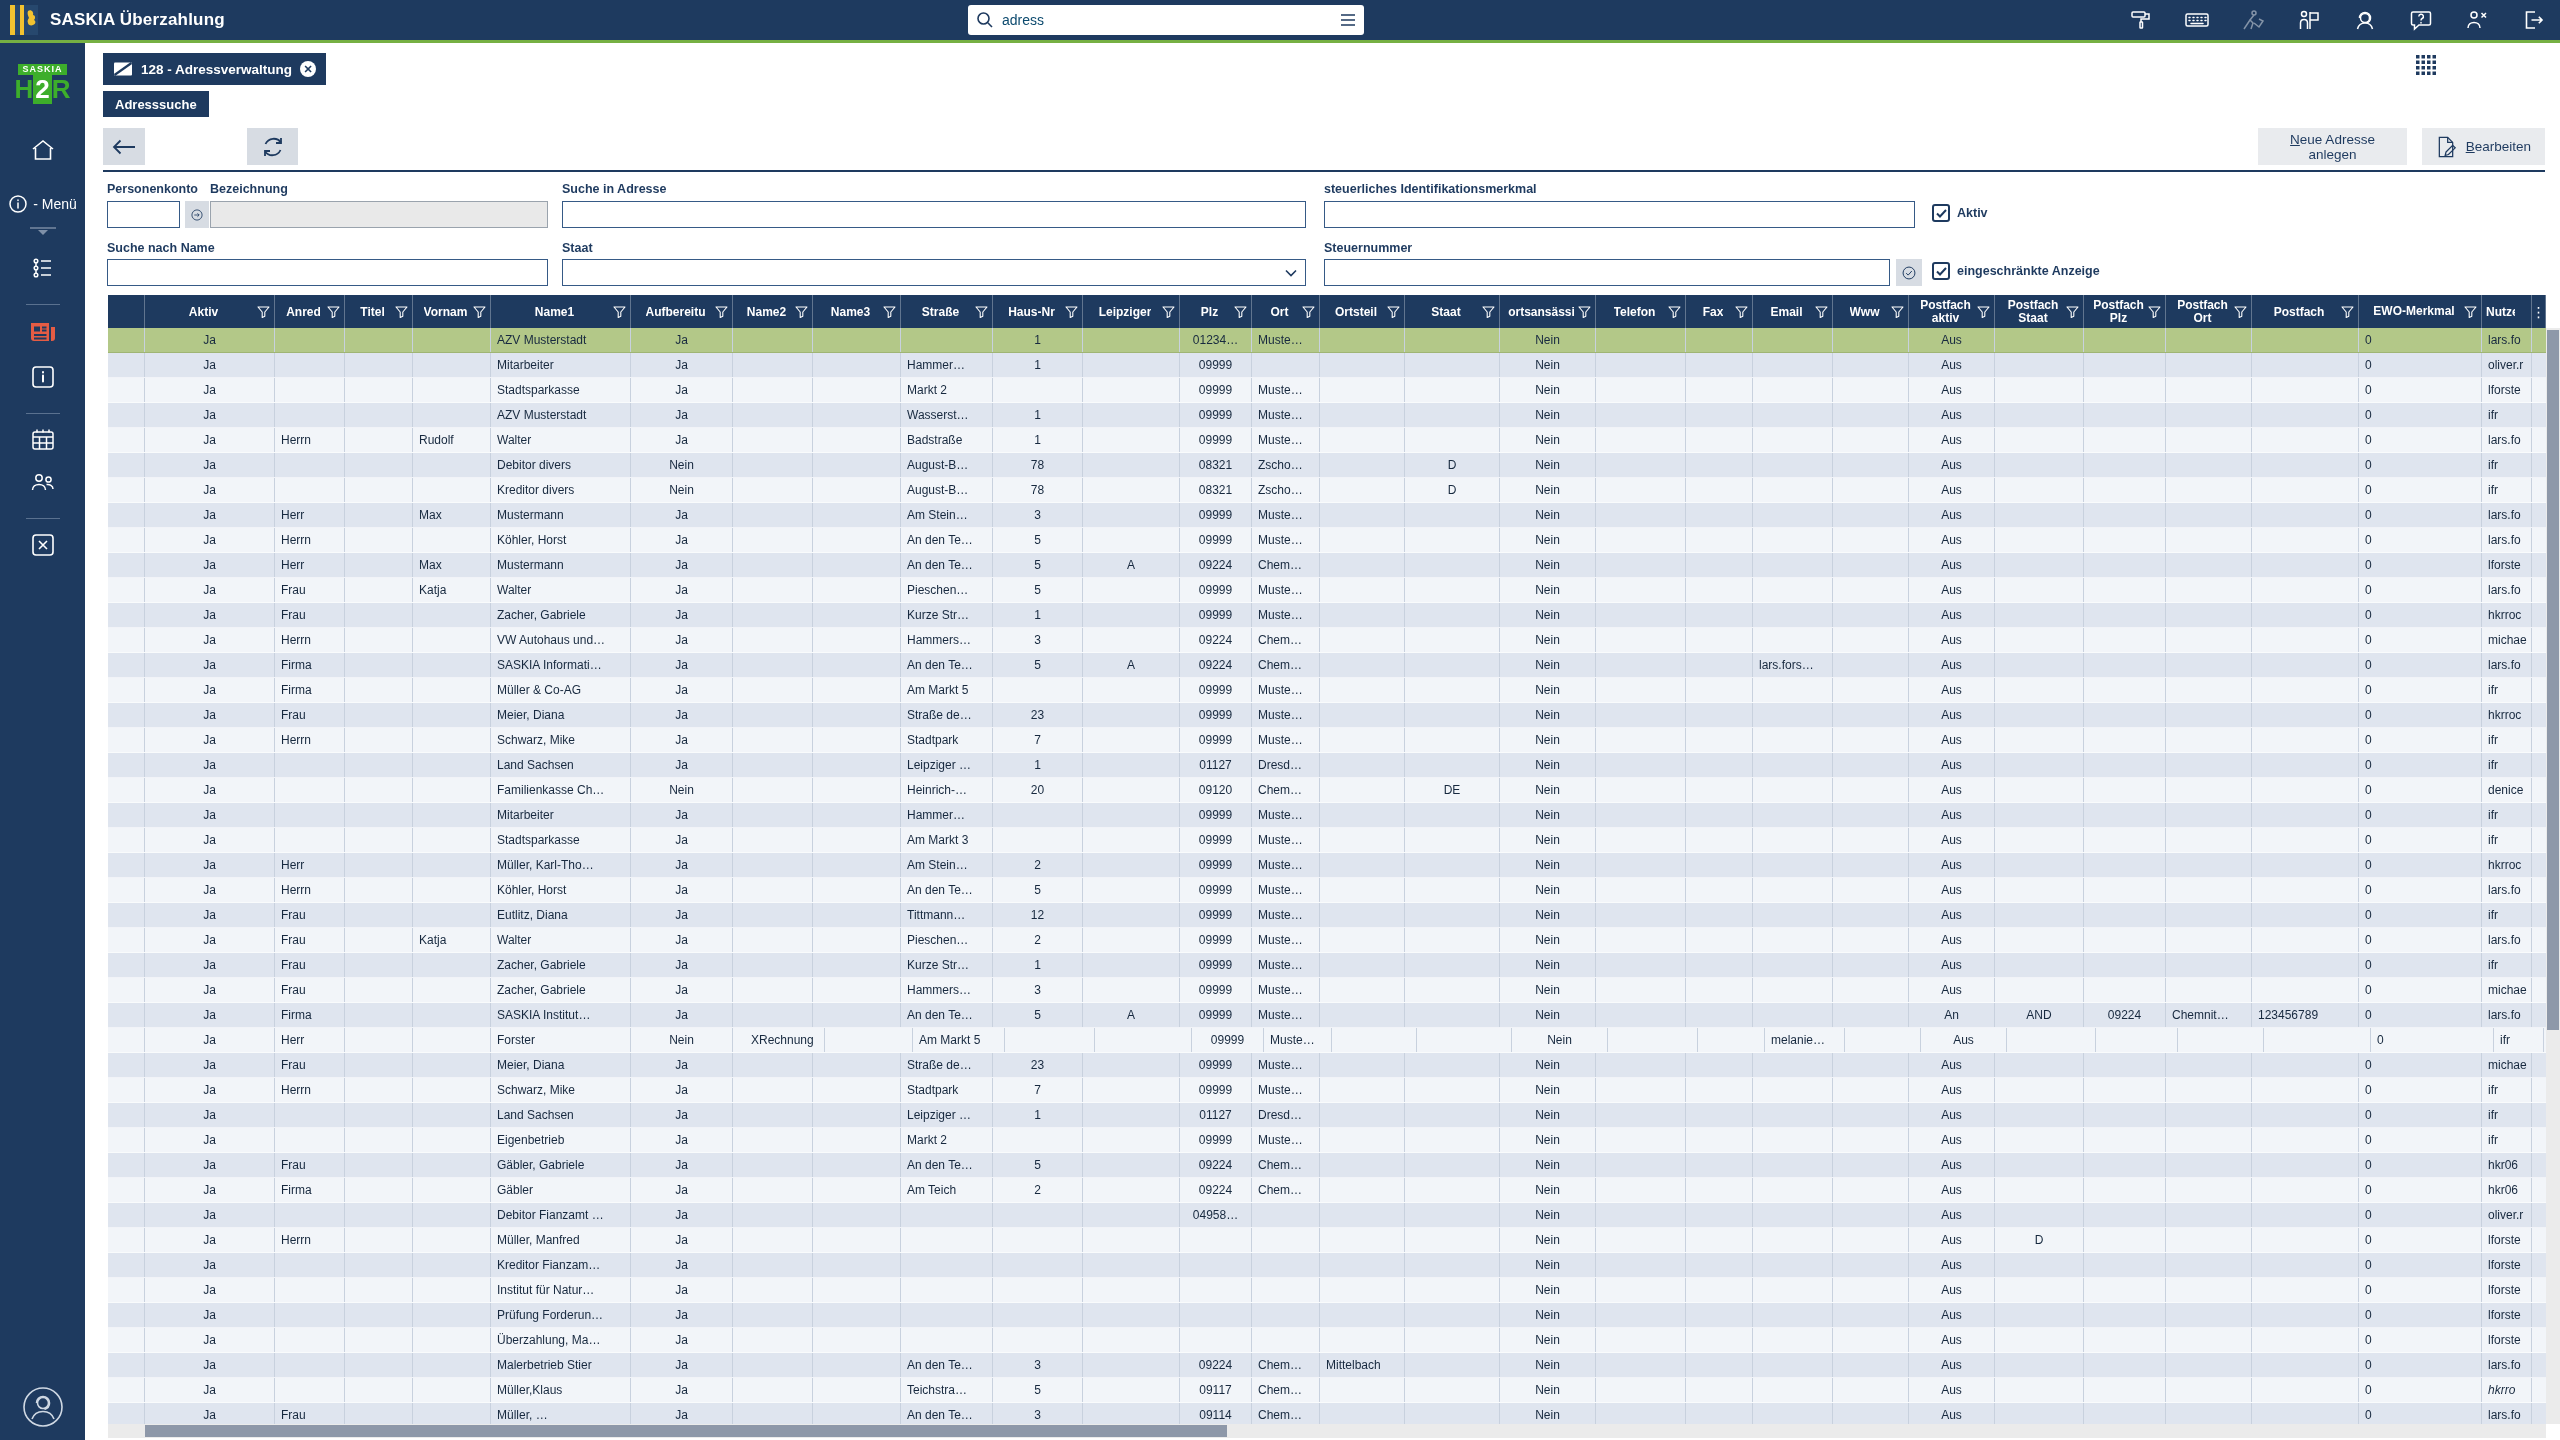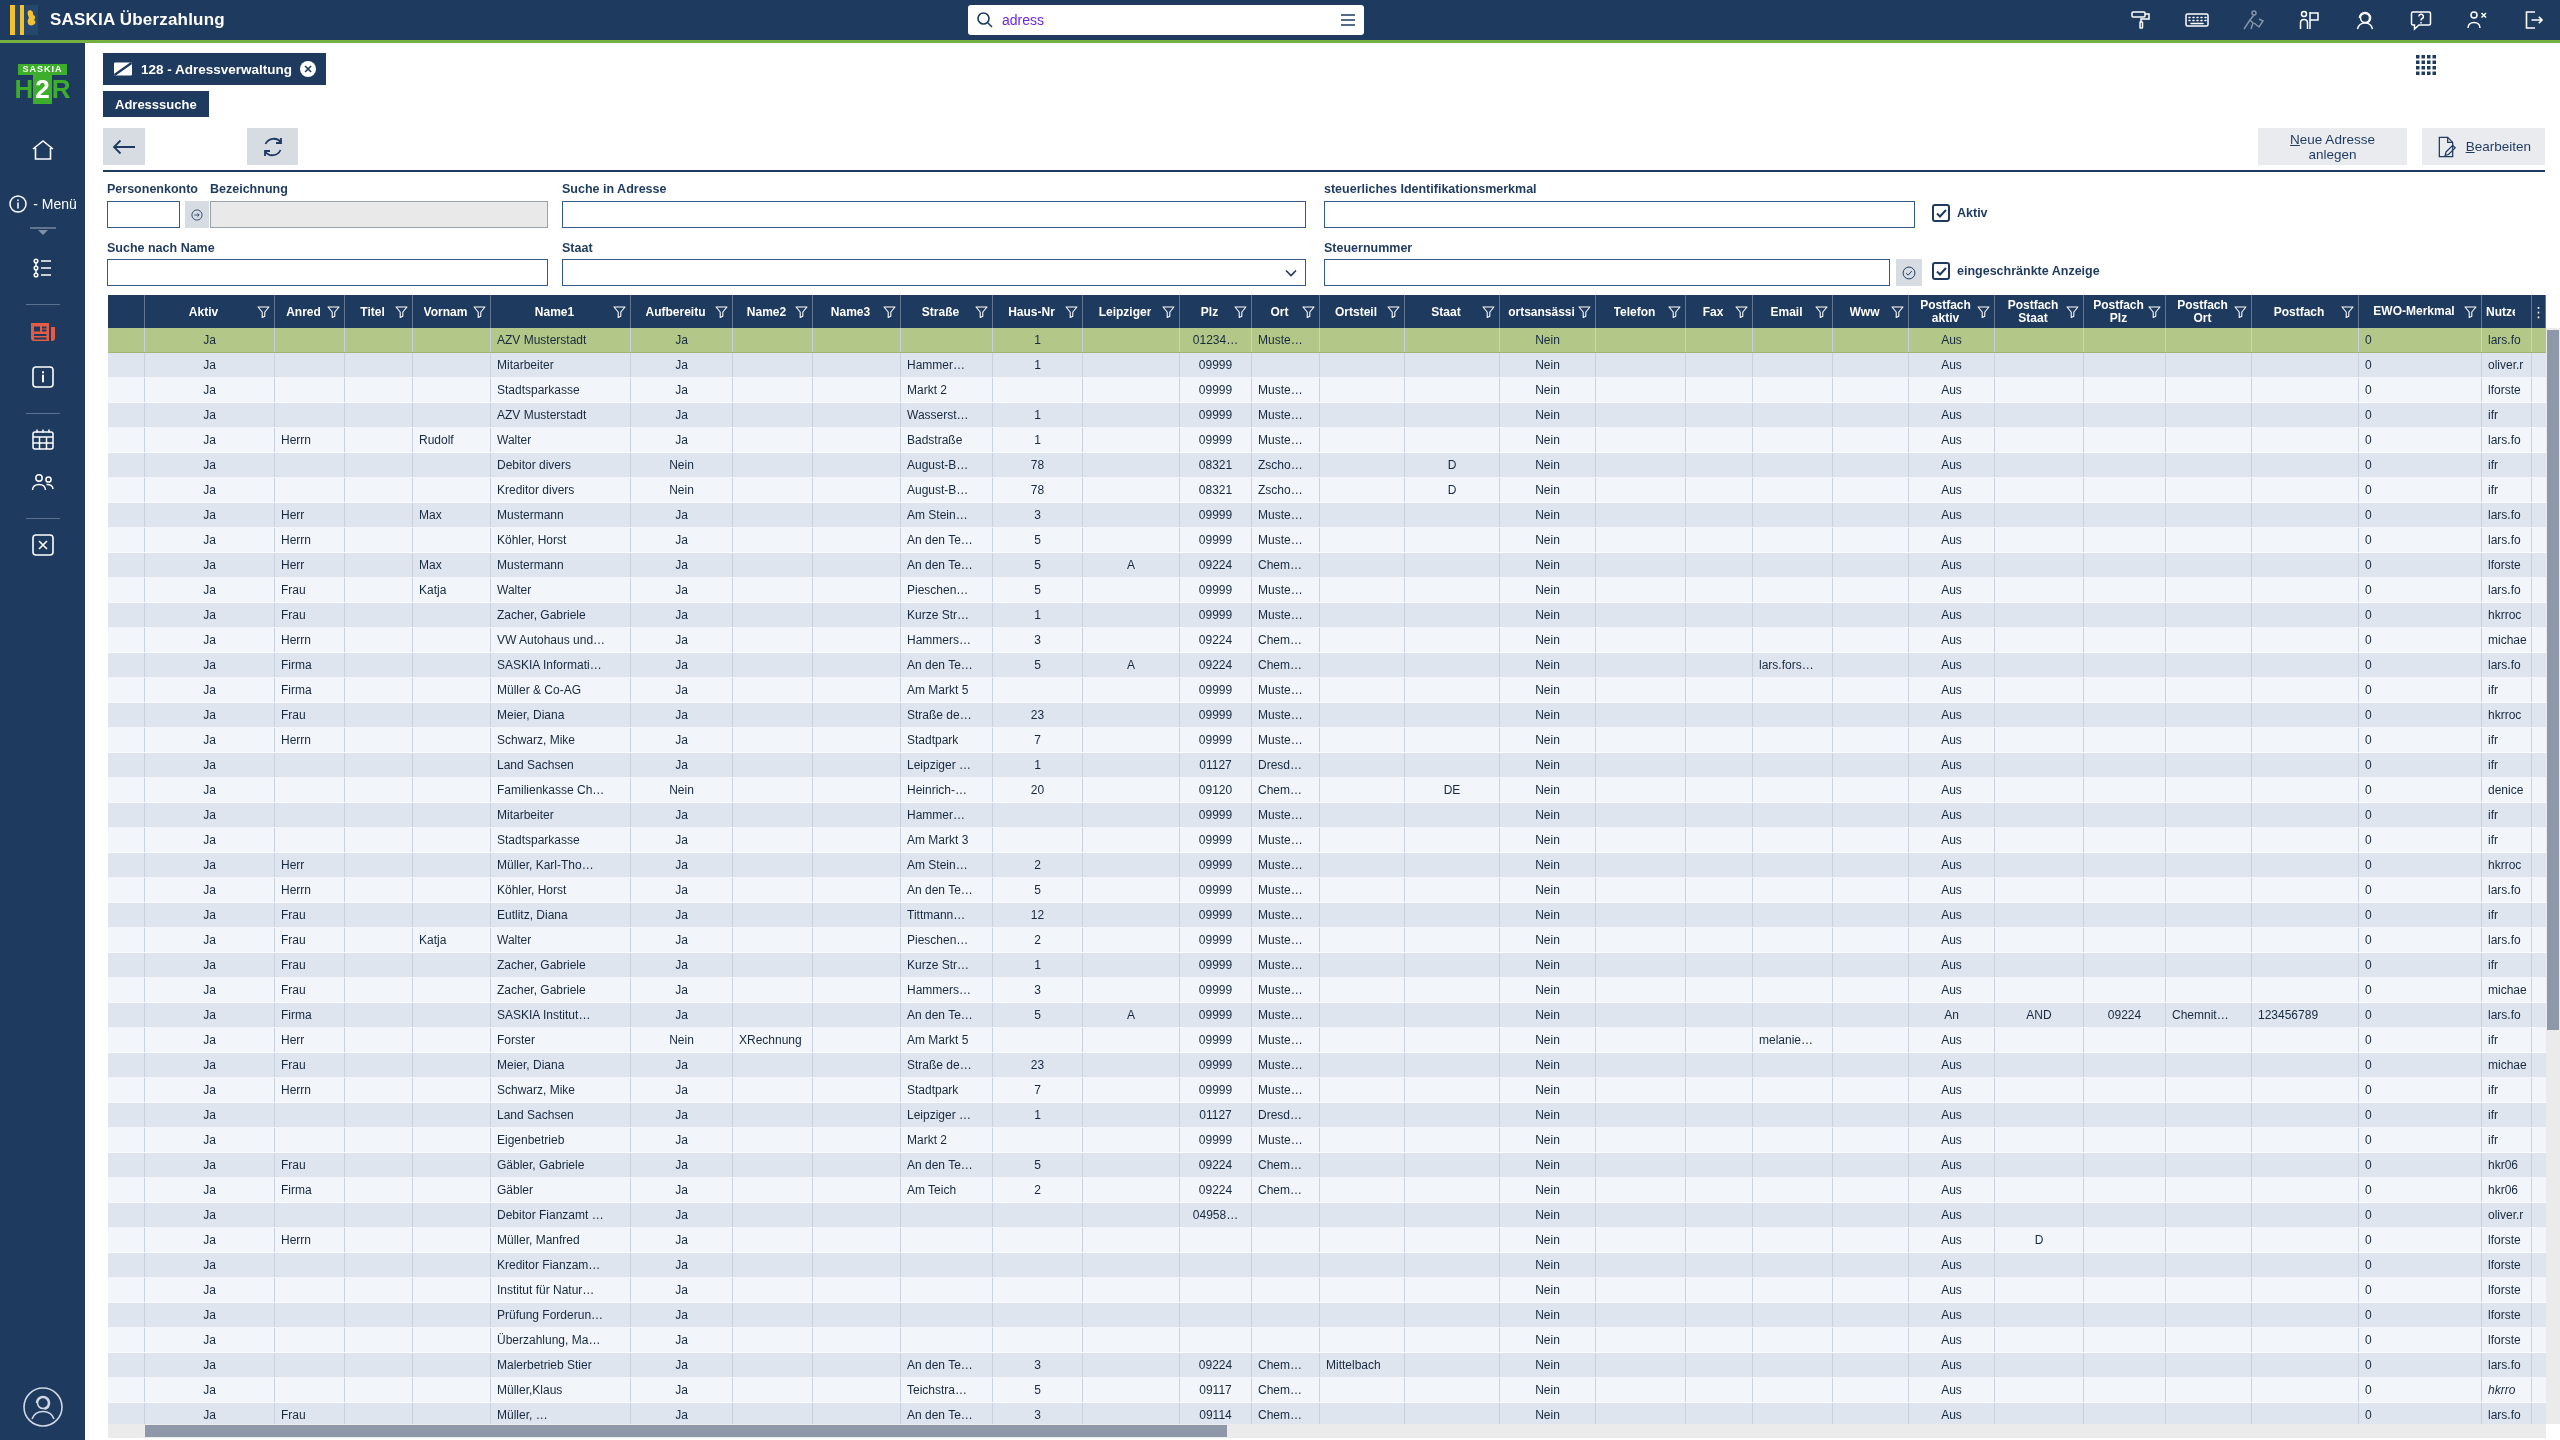--- a/index.html
+++ b/index.html
@@ -7,21 +7,21 @@
     width:2560px;height:1440px;overflow:hidden;position:relative;
     font-family:"Liberation Sans", sans-serif;background:#ffffff;
     -webkit-font-smoothing:antialiased;
   }
   
   .topbar{position:absolute;left:0;top:0;width:2560px;height:40px;background:#1e3a5f;display:flex;align-items:center;}
   .accent-line{position:absolute;left:0;top:40px;width:2560px;height:3px;background:#76b043;}
   .logo{margin-left:10px;width:30px;height:30px;display:flex;align-items:center;}
   .app-title{color:#ffffff;font-size:17px;font-weight:700;margin-left:10px;letter-spacing:.2px;}
   .search-box{position:absolute;left:968px;top:5px;width:396px;height:30px;background:#ffffff;border-radius:3px;display:flex;align-items:center;padding:0 8px;box-sizing:border-box;}
-  .search-box input{border:none;outline:none;flex:1;font-size:14px;color:#6d28d9;font-family:inherit;background:transparent;margin-left:6px;}
+  .search-box input{border:none;outline:none;flex:1;font-size:14px;color:#0c4a6e;font-family:inherit;background:transparent;margin-left:6px;}
   .topbar-icons{position:absolute;right:14px;top:0;height:40px;display:flex;align-items:center;gap:30px;}
   .tb-icon{width:26px;height:26px;display:flex;align-items:center;justify-content:center;cursor:pointer;}
   .tb-icon svg{display:block;}
   .dim{opacity:.45;}
   
   .sidebar{position:absolute;left:0;top:43px;width:85px;height:1397px;background:#1e3a5f;display:flex;flex-direction:column;align-items:center;}
   .h2r{margin-top:16px;text-align:center;line-height:1;}
   .h2r .badge{display:inline-block;background:#3dae2b;color:#ffffff;font-size:9px;font-weight:700;padding:1px 4px;letter-spacing:1px;}
   .h2r .big{font-size:26px;font-weight:800;margin-top:1px;}
   .h2r .big .g{color:#3dae2b;}
@@ -1406,21 +1406,21 @@
           <div class="td align-left" style="width: 50px;">lars.fo</div>
         </div>
         <div class="tr even">
           <div class="td align-left" style="width: 37px;"></div>
           <div class="td align-center" style="width: 130px;">Ja</div>
           <div class="td align-left" style="width: 70px;">Herr</div>
           <div class="td align-left" style="width: 68px;"></div>
           <div class="td align-left" style="width: 78px;"></div>
           <div class="td align-left" style="width: 140px;">Forster</div>
           <div class="td align-center" style="width: 102px;">Nein</div>
-          <div class="td align-left" style="width: 80px;">XRechnung</div>
+          <div class="td align-left" style="width: 80px; margin-left: 12px;">XRechnung</div>
           <div class="td align-left" style="width: 88px;"></div>
           <div class="td align-left" style="width: 92px;">Am Markt 5</div>
           <div class="td align-center" style="width: 90px;"></div>
           <div class="td align-center" style="width: 97px;"></div>
           <div class="td align-center" style="width: 72px;">09999</div>
           <div class="td align-left" style="width: 68px;">Muste…</div>
           <div class="td align-left" style="width: 85px;"></div>
           <div class="td align-center" style="width: 95px;"></div>
           <div class="td align-center" style="width: 96px;">Nein</div>
           <div class="td align-left" style="width: 90px;"></div>

